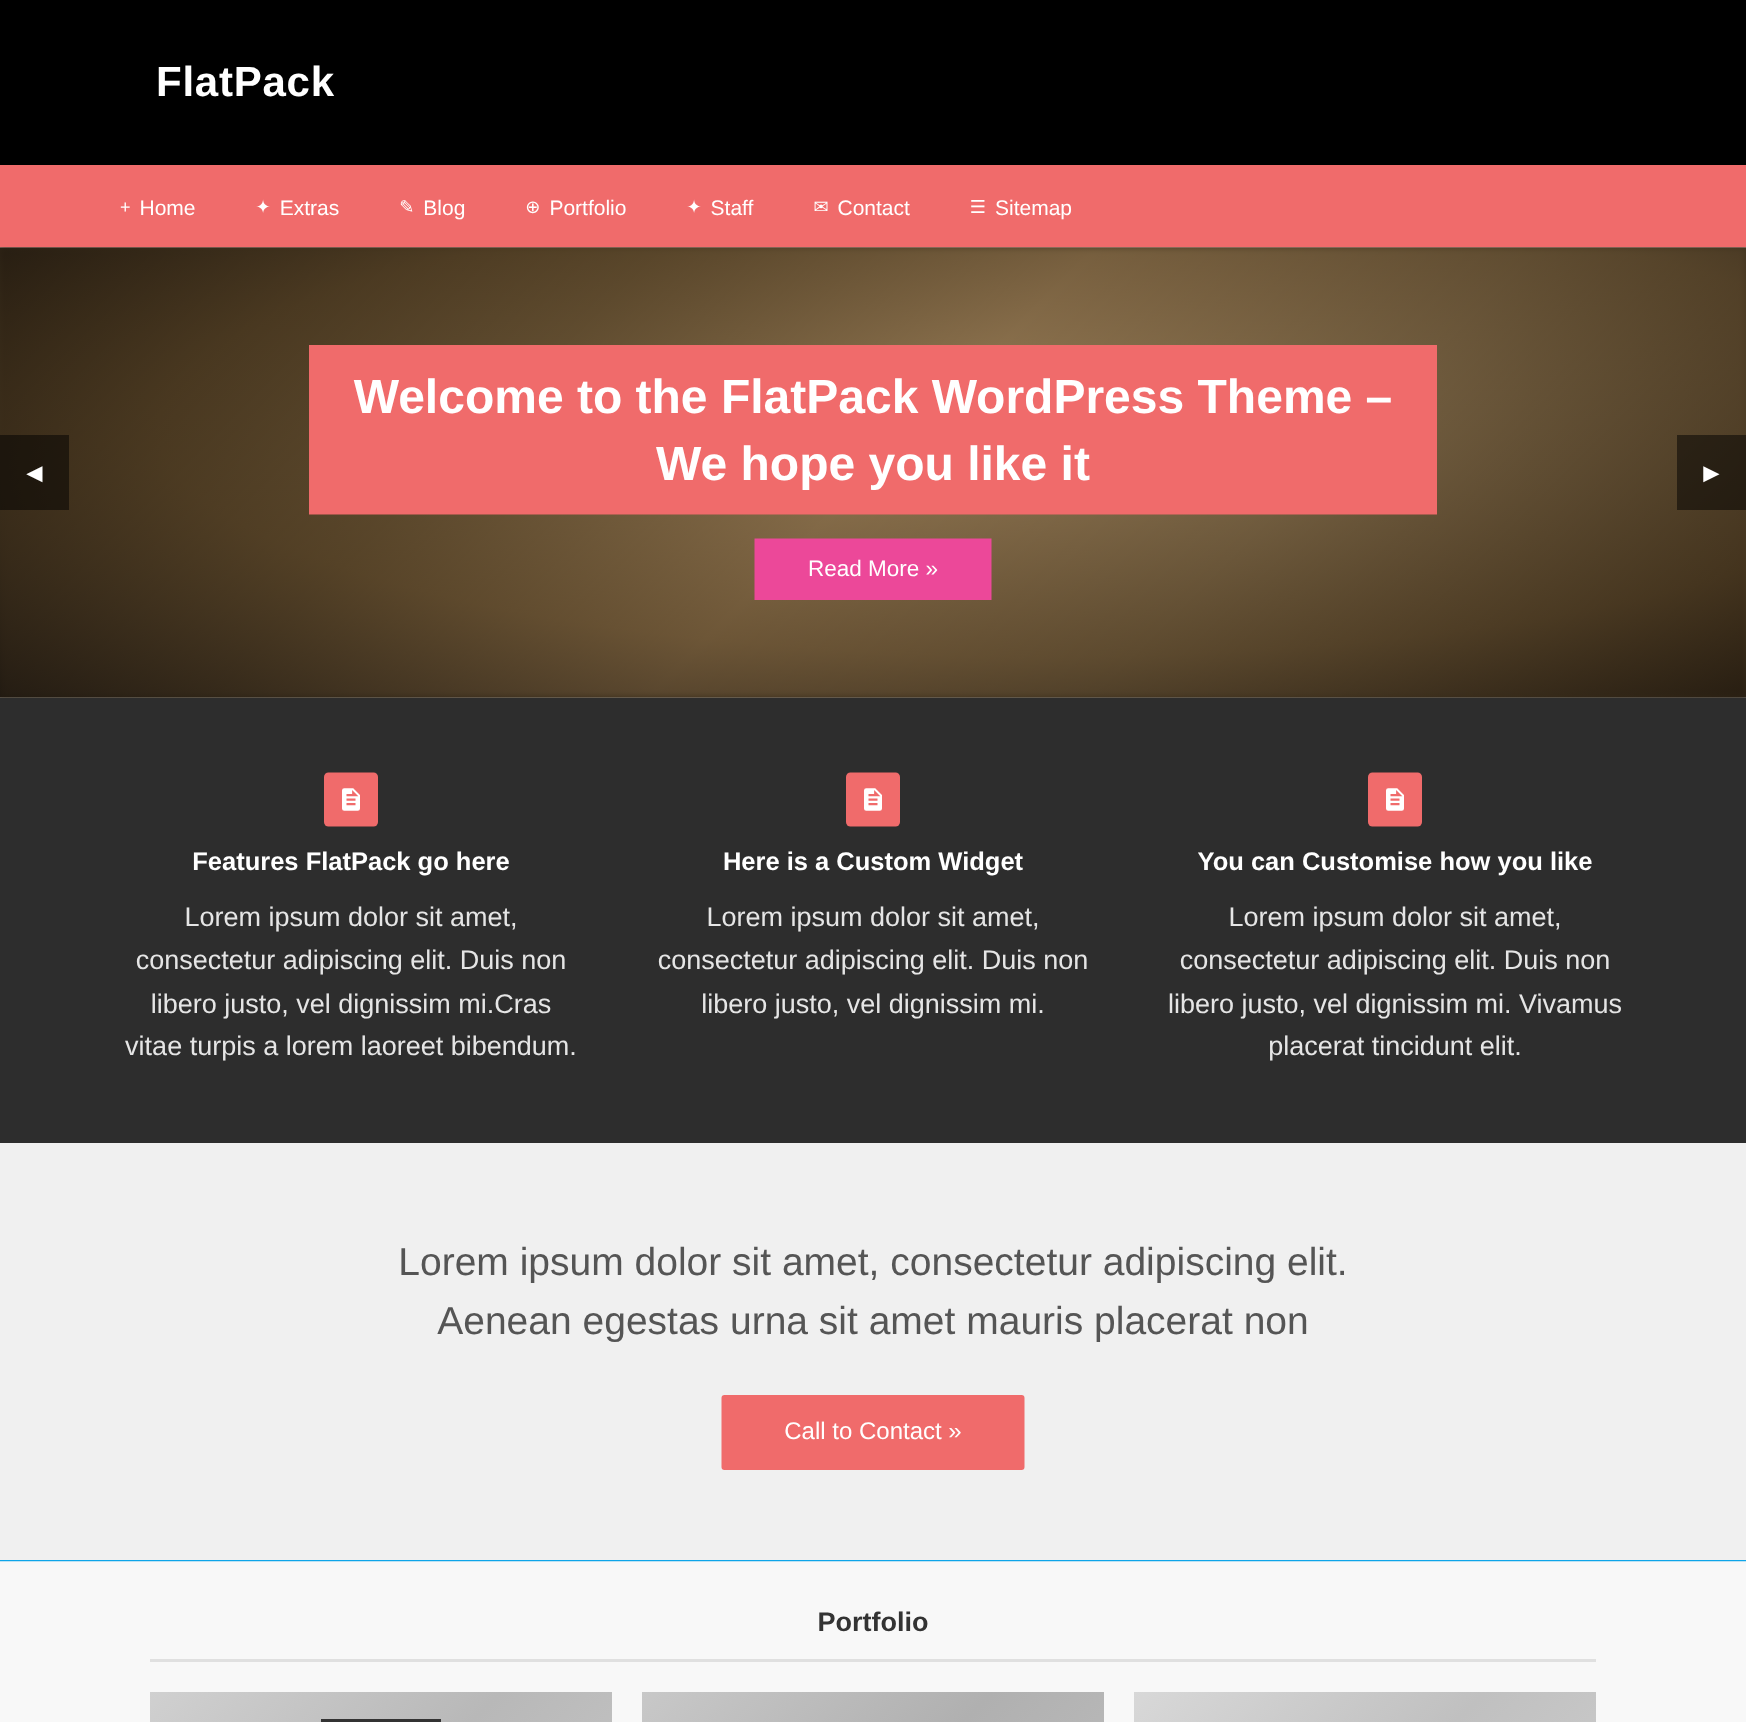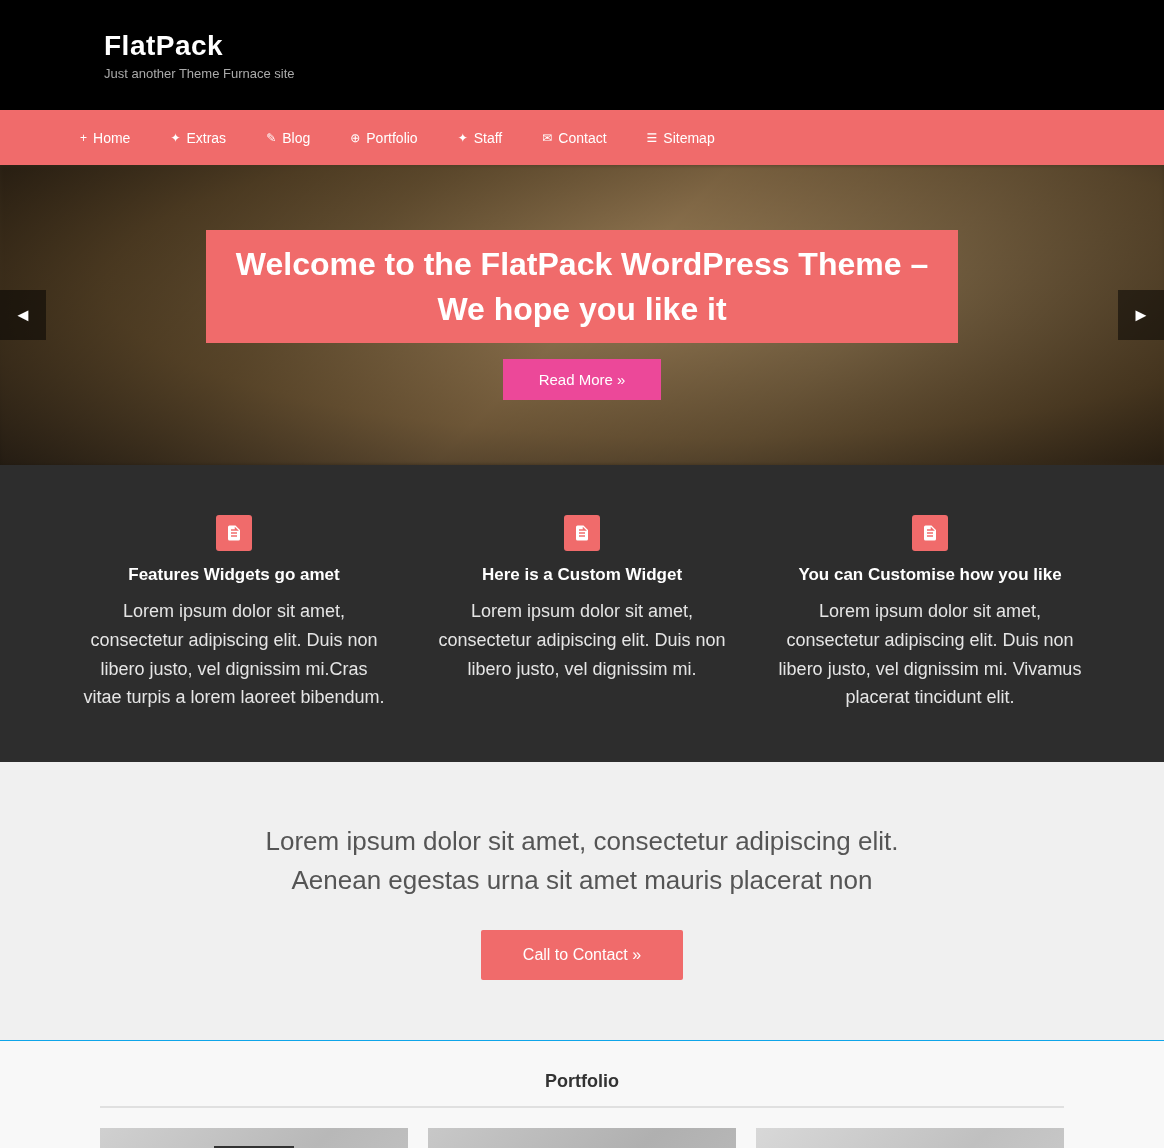--- a/index.html
+++ b/index.html
@@ -240,21 +240,20 @@
       width: 80px;
       height: 22px;
       background: #333;
     }
   </style>
 </head>
 <body>
 
 <div class="header">
   <div class="site-title">FlatPack</div>
-  <div class="site-tagline">Just another Theme Furnace site</div>
 </div>
 
 <nav class="nav">
   <a class="nav-item">
     <span class="nav-icon">+</span>
     <span>Home</span>
   </a>
   <a class="nav-item">
     <span class="nav-icon">✦</span>
     <span>Extras</span>
@@ -303,21 +302,21 @@
   </div>
 </div>
 
 <div class="features">
   <div class="feature-item">
     <div class="feature-icon">
       <svg width="18" height="18" viewBox="0 0 24 24">
           <path d="M14 2H6a2 2 0 0 0-2 2v16a2 2 0 0 0 2 2h12a2 2 0 0 0 2-2V8l-6-6zm-1 1.5L18.5 9H13V3.5zM8 17v-2h8v2H8zm0-4v-2h8v2H8zm0-4V7h5v2H8z"></path>
         </svg>
     </div>
-    <div class="feature-title">Features Widgets go amet</div>
+    <div class="feature-title">Features FlatPack go here</div>
     <div class="feature-desc">Lorem ipsum dolor sit amet, consectetur adipiscing elit. Duis non libero justo, vel dignissim mi.Cras vitae turpis a lorem laoreet bibendum.</div>
   </div>
   <div class="feature-item">
     <div class="feature-icon">
       <svg width="18" height="18" viewBox="0 0 24 24">
           <path d="M14 2H6a2 2 0 0 0-2 2v16a2 2 0 0 0 2 2h12a2 2 0 0 0 2-2V8l-6-6zm-1 1.5L18.5 9H13V3.5zM8 17v-2h8v2H8zm0-4v-2h8v2H8zm0-4V7h5v2H8z"></path>
         </svg>
     </div>
     <div class="feature-title">Here is a Custom Widget</div>
     <div class="feature-desc">Lorem ipsum dolor sit amet, consectetur adipiscing elit. Duis non libero justo, vel dignissim mi.</div>

